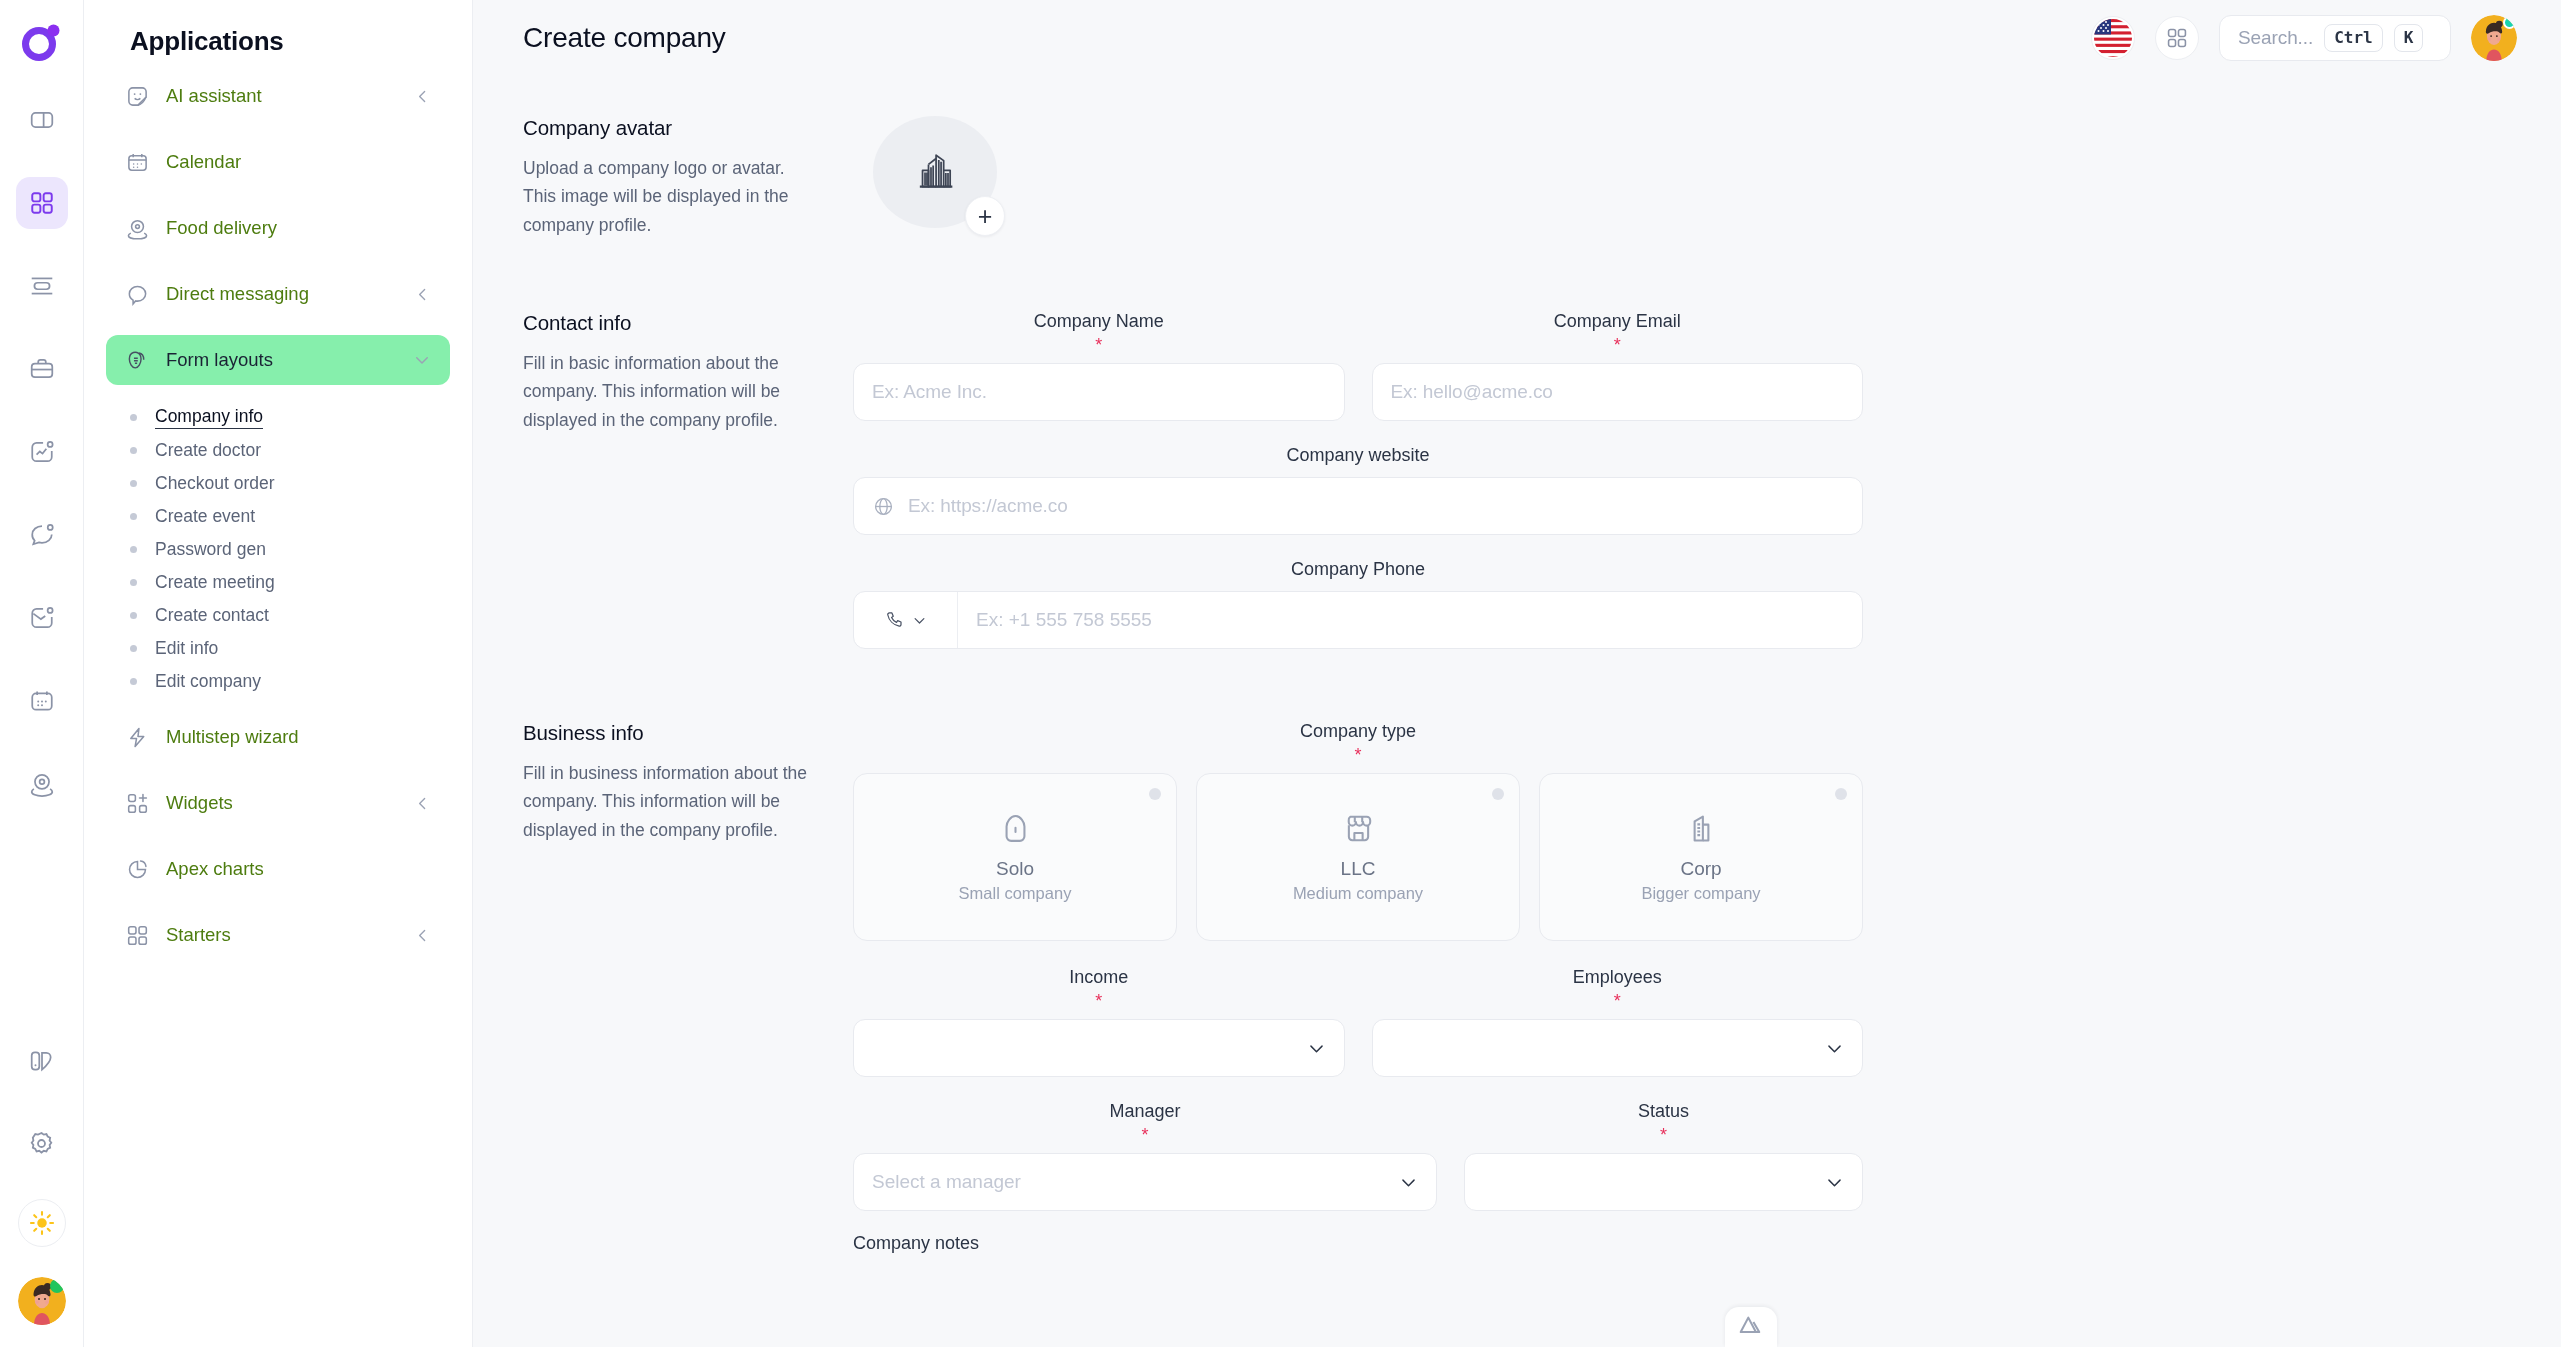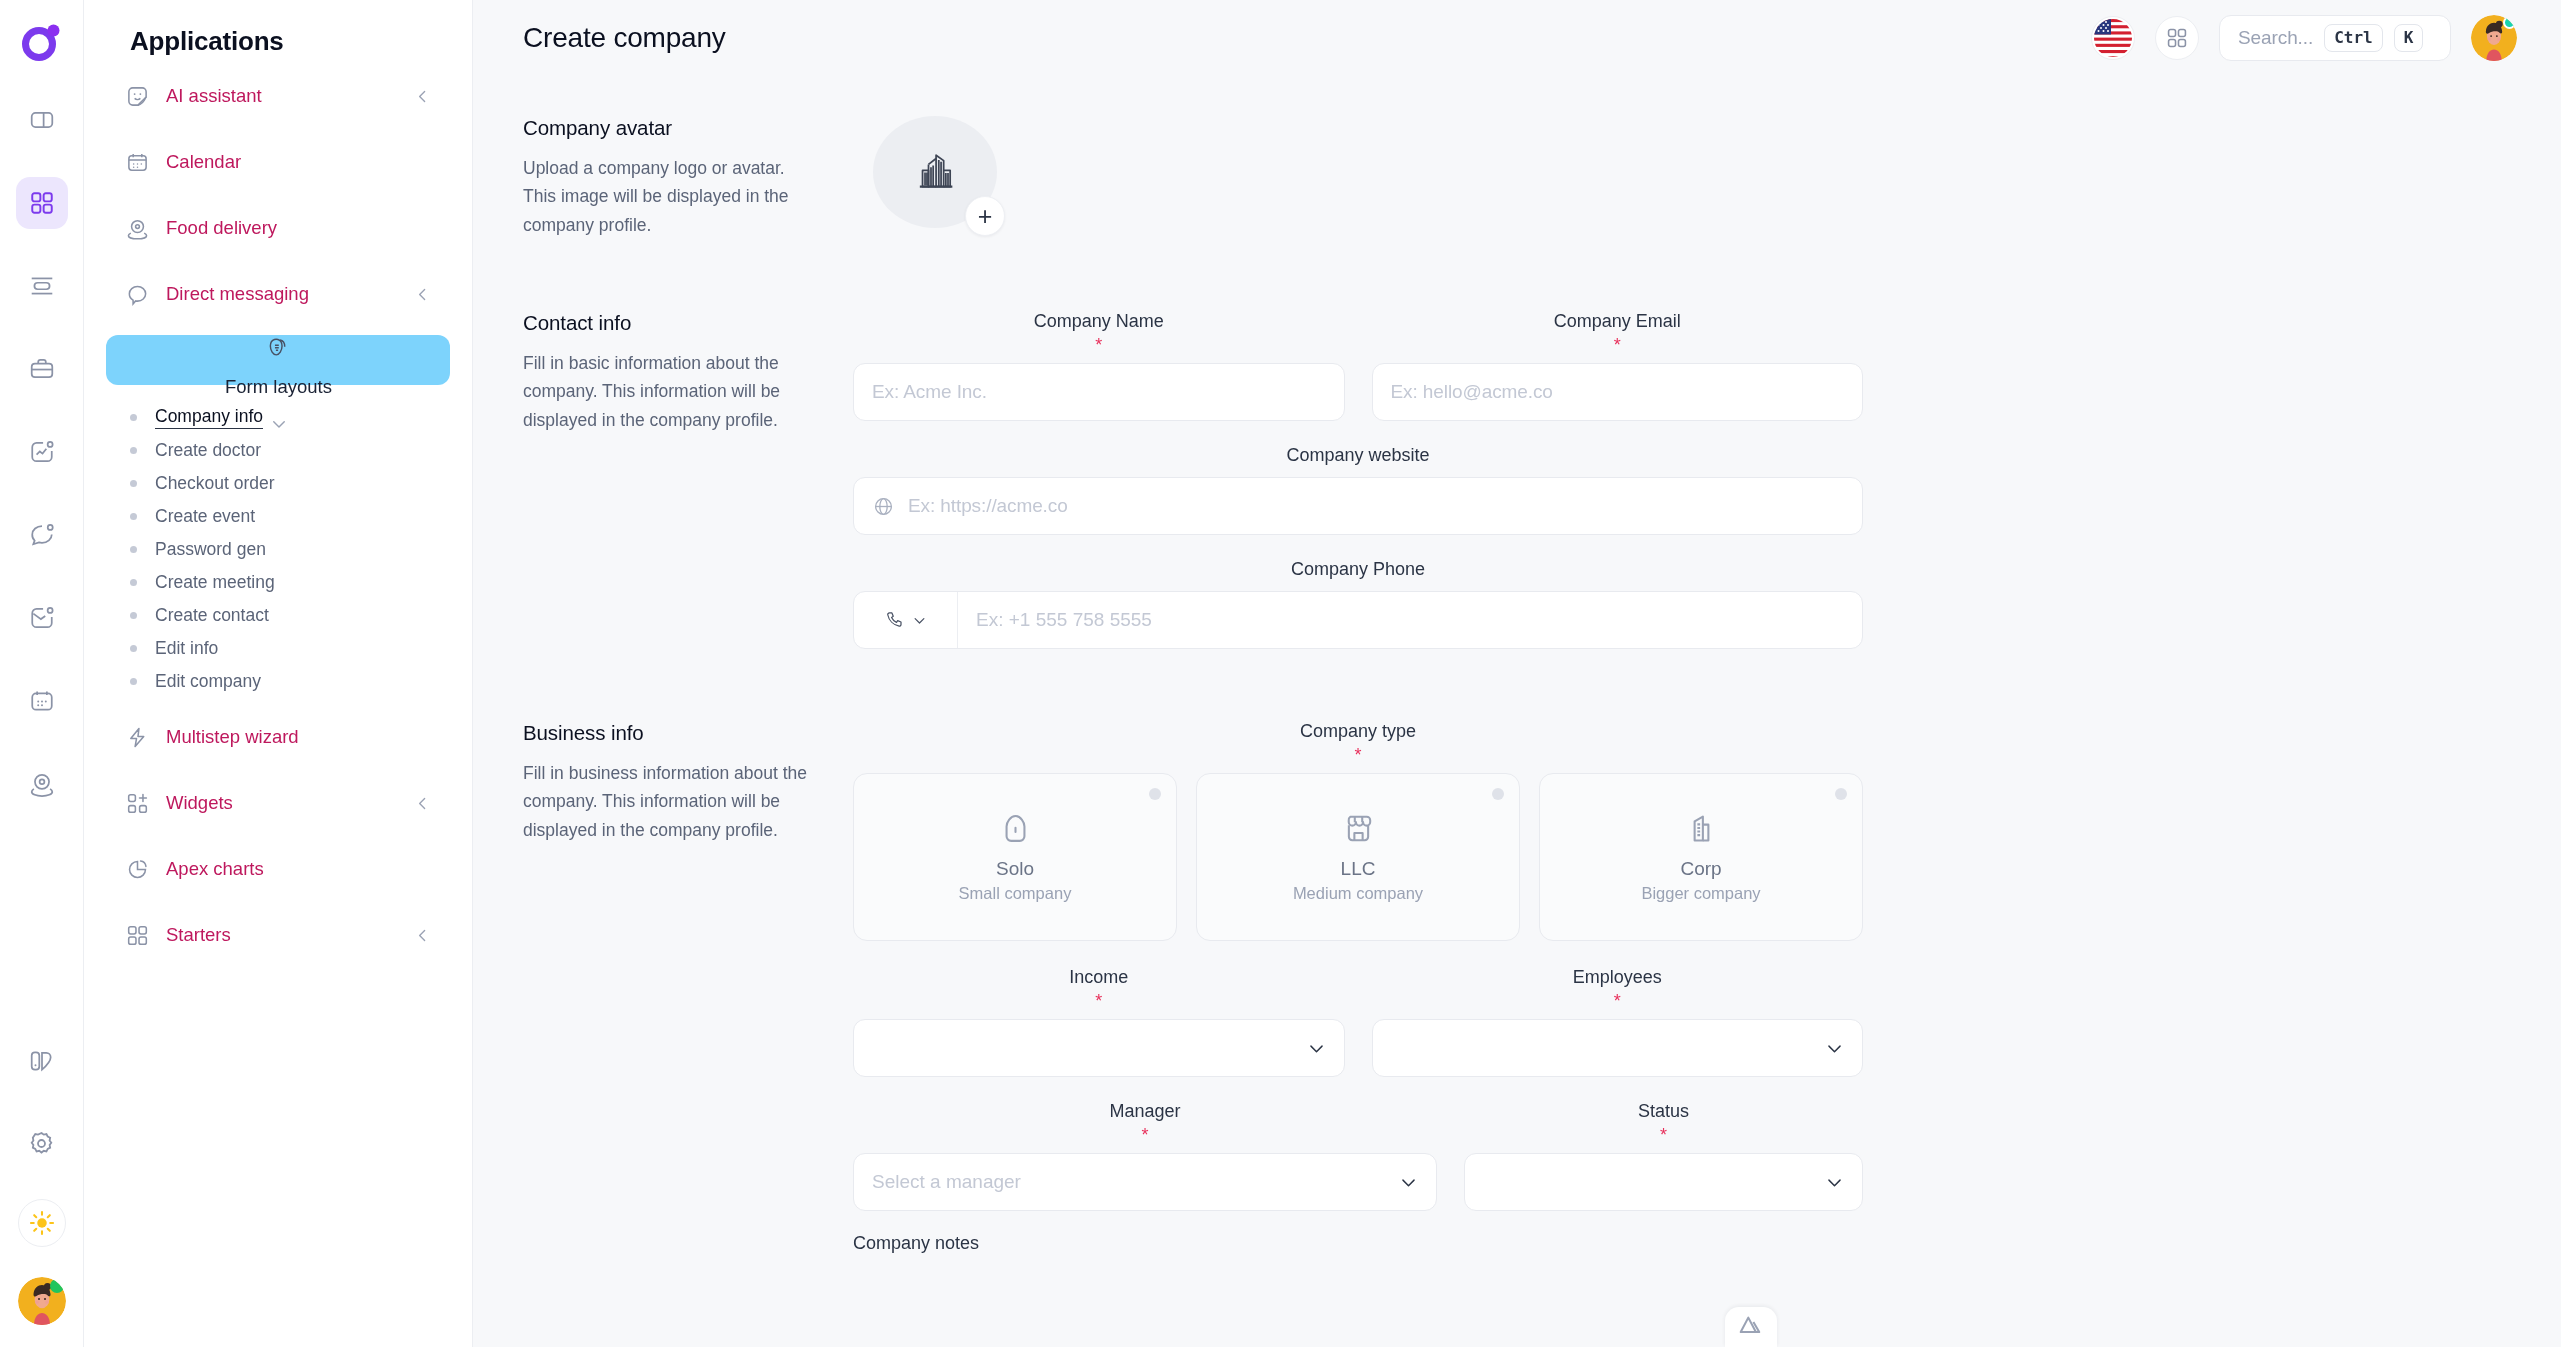--- a/index.html
+++ b/index.html
@@ -41,26 +41,26 @@
     width:389px;flex:0 0 389px;height:1347px;background:#ffffff;
     border-right:1px solid #eceef2;padding:0 22px;overflow:hidden;position:relative;
   }
   .sidebar-title{
     font-size:26px;font-weight:700;color:#0b1020;letter-spacing:-.2px;
     padding:26px 0 14px 24px;
   }
   .nav{display:flex;flex-direction:column;}
   .nav-item{
     display:flex;align-items:center;gap:17px;height:50px;border-radius:12px;
-    padding:0 18px 0 19px;color:#be185d;font-size:18.5px;cursor:pointer;margin-bottom:16px;
+    padding:0 18px 0 19px;color:#4d7c0f;font-size:18.5px;cursor:pointer;margin-bottom:16px;
   }
   .nav-item .nv-ic{width:24px;height:24px;flex:0 0 24px;display:flex;align-items:center;justify-content:center;color:#8b93a7;}
   .nav-item .nv-lbl{flex:1 1 auto;white-space:nowrap;}
   .nav-item .nv-chev{width:20px;height:20px;display:flex;align-items:center;justify-content:center;color:#9aa2b4;}
-  .nav-item.open{background:#7dd3fc;color:#1a2234;font-weight:400;flex-direction:column;}
+  .nav-item.open{background:#86efac;color:#1a2234;font-weight:400;}
   .nav-item.open .nv-ic{color:#475063;}
 
   .subnav{display:flex;flex-direction:column;padding-left:21px;margin-bottom:14px;}
   .sub-item{
     display:flex;align-items:center;gap:18px;height:33px;color:#5b6478;font-size:17.5px;
     cursor:pointer;margin-bottom:0;padding-bottom:0;
   }
   .sub-dot{width:7px;height:7px;border-radius:50%;background:#c5cad6;flex:0 0 7px;margin-left:3px;}
   .sub-item.active .sub-lbl{color:#0b1020;border-bottom:1.4px solid #2b3445;padding-bottom:1px;}
 

